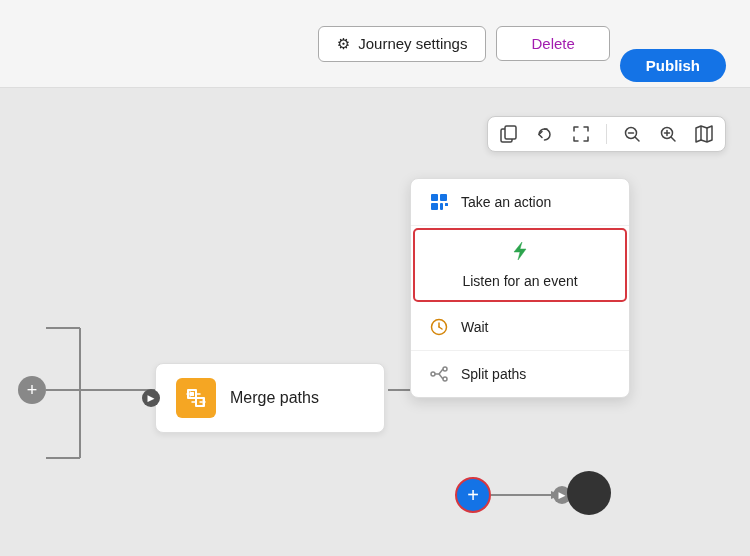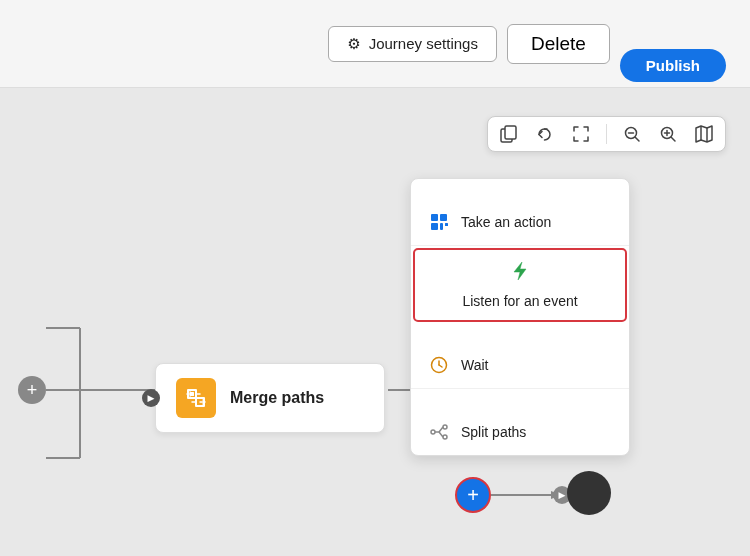--- a/index.html
+++ b/index.html
@@ -30,26 +30,26 @@
       padding: 8px 18px;
       border: 1.5px solid #aaa;
       border-radius: 6px;
       background: white;
       font-size: 15px;
       color: #222;
       cursor: pointer;
     }
 
     .btn-delete {
-      padding: 8px 23px;
+      padding: 8px 34px;
       border: 1.5px solid #aaa;
       border-radius: 6px;
       background: white;
-      font-size: 19px;
-      color: #000000;
+      font-size: 15px;
+      color: #a21caf;
       cursor: pointer;
     }
 
     .btn-publish {
       padding: 8px 26px;
       border: none;
       border-radius: 22px;
       background: #1473E6;
       color: white;
       font-size: 15px;
@@ -114,21 +114,20 @@
 
     .dropdown-item {
       display: flex;
       align-items: center;
       gap: 12px;
       padding: 13px 18px;
       font-size: 14px;
       color: #222;
       cursor: pointer;
       border-bottom: 1px solid #f0f0f0;
-      margin-top: 20px;
     }
     .dropdown-item:last-child {
       border-bottom: none;
     }
 
     .dropdown-item.highlighted {
       border: 2px solid #d7373f;
       margin: 2px;
       border-radius: 5px;
       padding: 11px 16px;
@@ -174,21 +173,21 @@
       display: flex;
       align-items: center;
       justify-content: center;
       color: white;
       font-size: 20px;
       flex-shrink: 0;
     }
 
     .merge-label {
       font-size: 16px;
-      font-weight: 700;
+      font-weight: 400;
       color: #222;
     }
 
     
     .plus-node {
       position: absolute;
       left: 455px;
       top: 389px;
       width: 36px;
       height: 36px;

